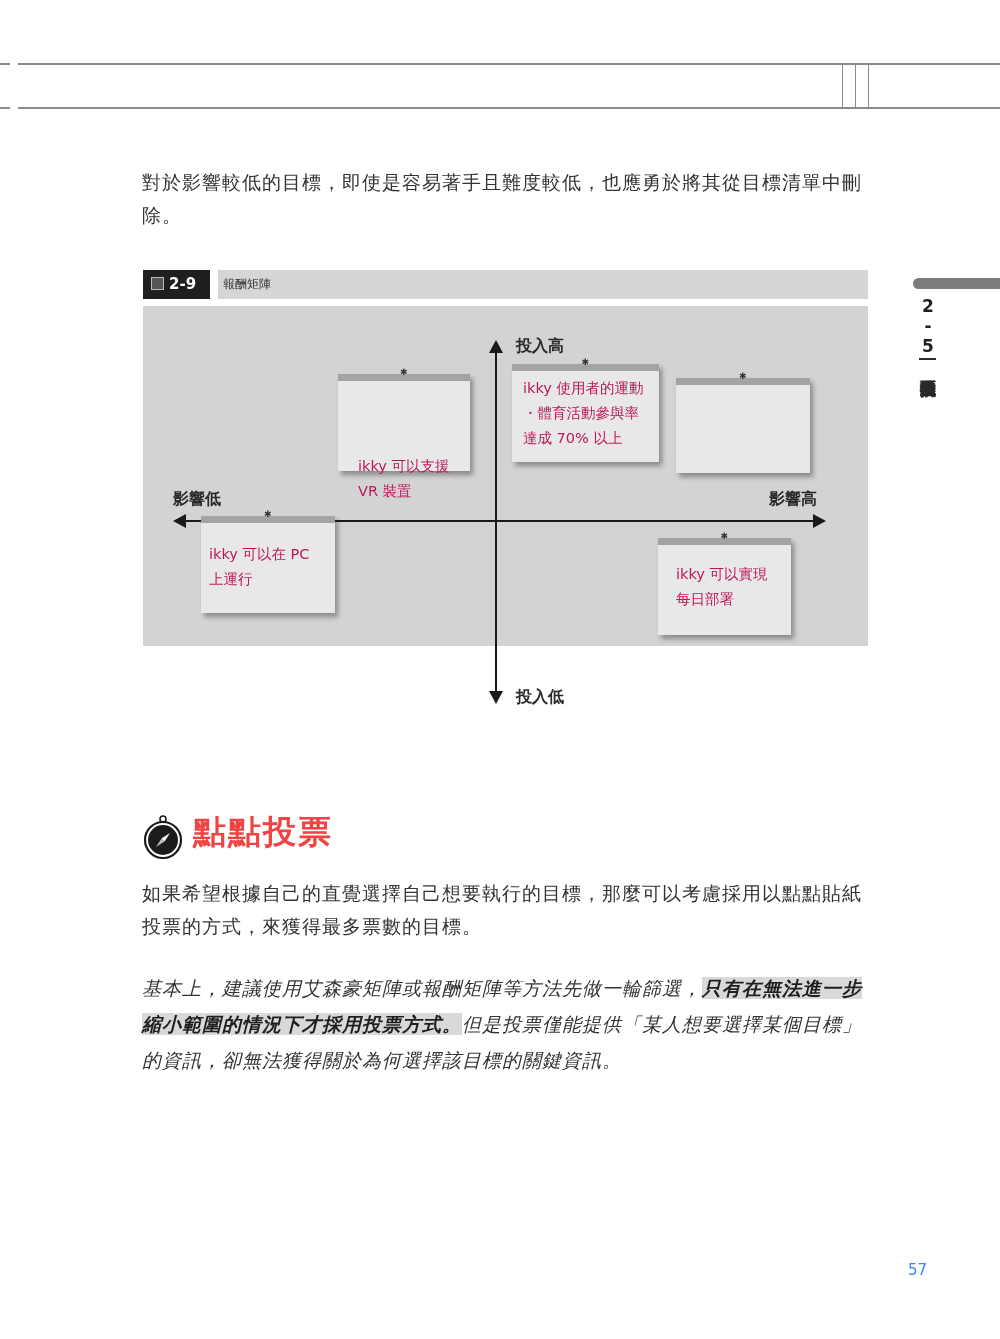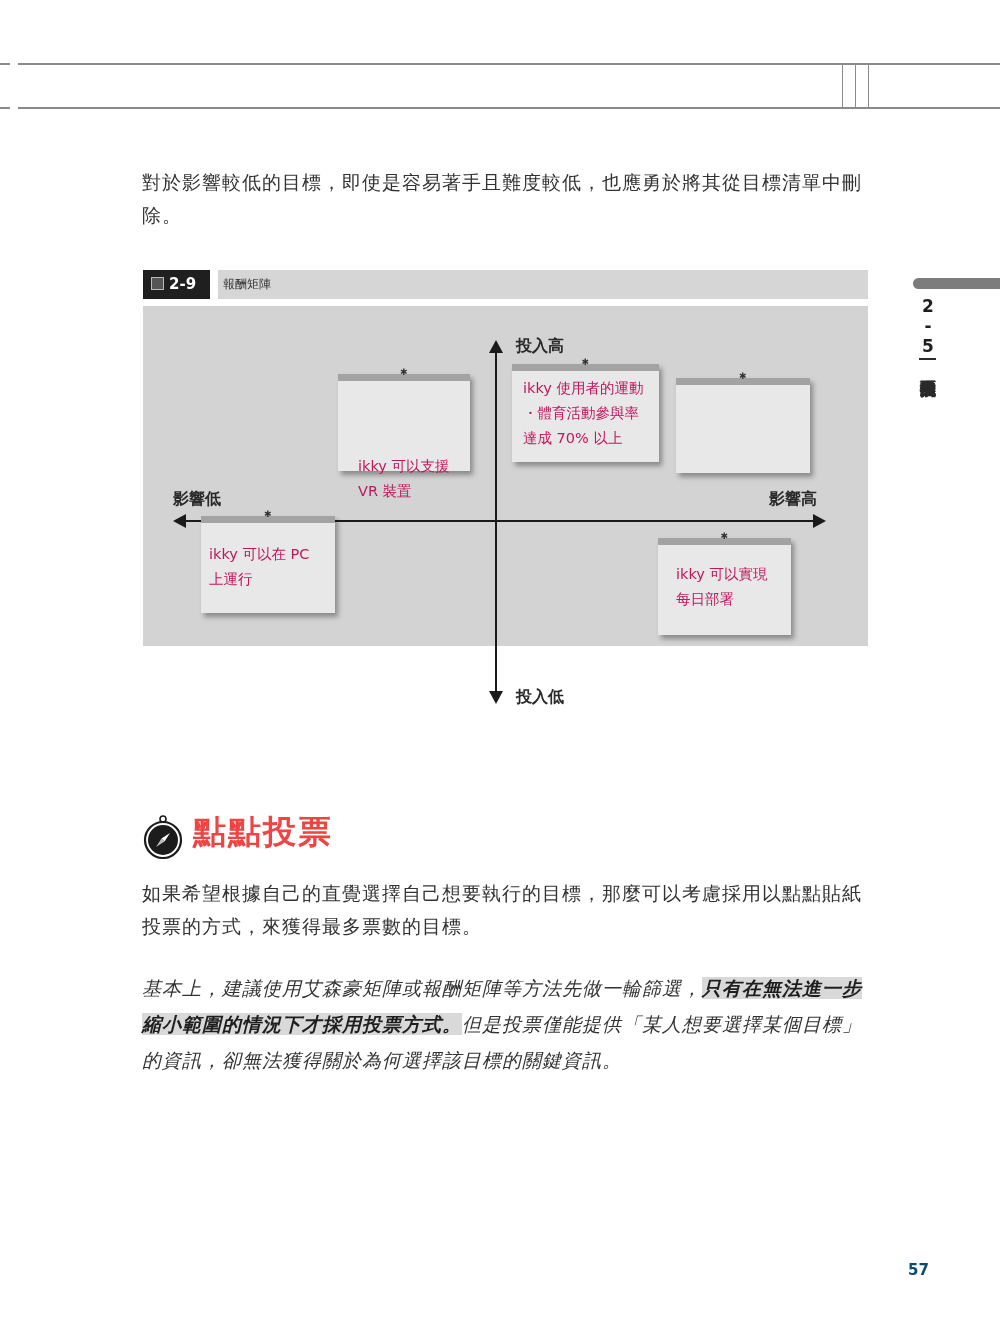--- a/index.html
+++ b/index.html
@@ -41,21 +41,21 @@
     
     .sec-icon { position: absolute; left: 143px; top: 815px; width: 40px; height: 44px; }
     .sec-title { position: absolute; left: 193px; top: 810px; font-size: 33px; font-weight: bold; color: #ef4444; letter-spacing: 2px; }
 
     
     .side-bar { position: absolute; left: 913px; top: 278px; width: 87px; height: 11px; background: #7c7c7c; border-radius: 6px 0 0 6px; }
     .side-chapter { position: absolute; left: 918px; top: 296px; width: 20px; font-size: 17px; line-height: 20px; text-align: center; color: #1e1e1e; font-weight: bold; }
     .side-dash { position: absolute; left: 919px; top: 358px; width: 17px; height: 2px; background: #2a2a2a; }
     .side-title { position: absolute; left: 918px; top: 368px; width: 20px; font-size: 16px; line-height: 19px; text-align: center; font-weight: bold; color: #2a2a2a; writing-mode: vertical-rl; letter-spacing: 0; }
 
-    .page-num { position: absolute; left: 908px; top: 1261px; font-size: 15px; color: #0c4a6e; font-weight: bold; }
+    .page-num { position: absolute; left: 908px; top: 1261px; font-size: 15px; color: #3b82f6; }
   </style>
 </head>
 <body>
 
 <div class="hdr-line" style="left:18px; top:63px; width:982px;"></div>
 <div class="hdr-tick" style="top:63px;"></div>
 <div class="hdr-line" style="left:18px; top:107px; width:982px;"></div>
 <div class="hdr-tick" style="top:107px;"></div>
 <div class="hdr-vline" style="left:842px;"></div>
 <div class="hdr-vline" style="left:855px;"></div>

